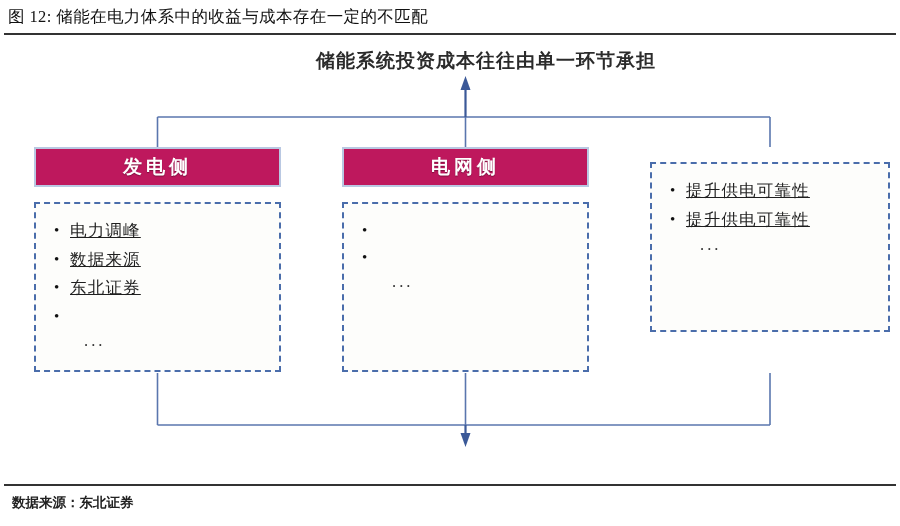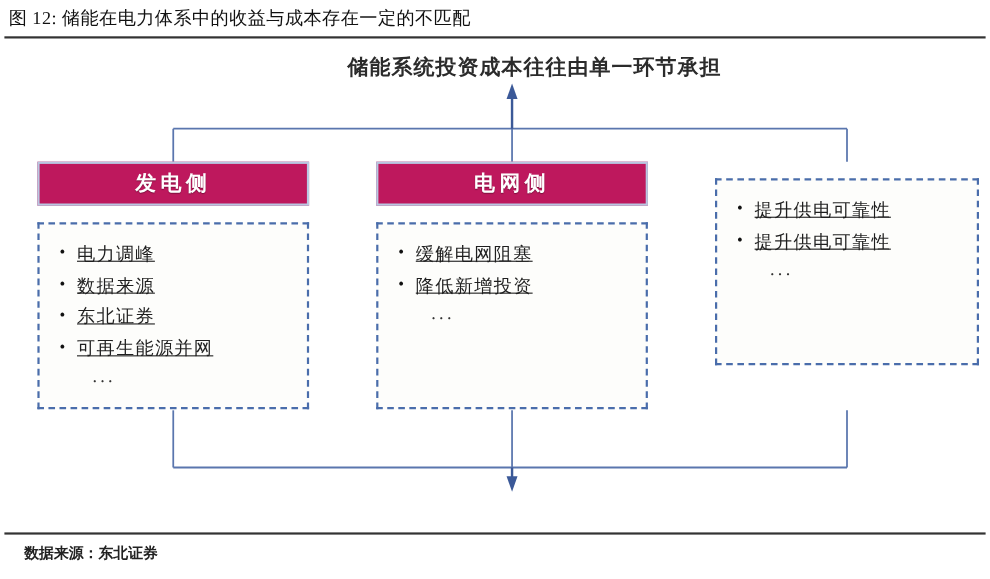--- a/index.html
+++ b/index.html
@@ -38,21 +38,21 @@
   .rule-bottom {
     position: absolute;
     left: 4px;
     top: 484px;
     width: 892px;
     height: 0;
     border-top: 2.2px solid #333333;
   }
   .source {
     position: absolute;
-    left: 22px;
+    left: 12px;
     top: 494px;
     font-size: 13.5px;
     font-weight: bold;
     color: #222222;
     white-space: nowrap;
   }
 
   
   .diagram {
     position: absolute;
@@ -186,36 +186,33 @@
       <div class="bullet-row">
         <span class="bullet-dot">•</span>
         <span class="bullet-text">数据来源</span>
       </div>
       <div class="bullet-row">
         <span class="bullet-dot">•</span>
         <span class="bullet-text">东北证券</span>
       </div>
       <div class="bullet-row">
         <span class="bullet-dot">•</span>
-        <span class="bullet-text">可再生能源并网</span>
       </div>
       <div class="ellipsis-row">...</div>
     </div>
   </div>
 
   <div class="column col-2">
     <div class="head-box">电网侧</div>
     <div class="body-box">
       <div class="bullet-row">
         <span class="bullet-dot">•</span>
-        <span class="bullet-text">缓解电网阻塞</span>
-      </div>
-      <div class="bullet-row">
-        <span class="bullet-dot">•</span>
-        <span class="bullet-text">降低新增投资</span>
+      </div>
+      <div class="bullet-row">
+        <span class="bullet-dot">•</span>
       </div>
       <div class="ellipsis-row">...</div>
     </div>
   </div>
 
   <div class="column col-3">
     <div class="body-box">
       <div class="bullet-row">
         <span class="bullet-dot">•</span>
         <span class="bullet-text">提升供电可靠性</span>

